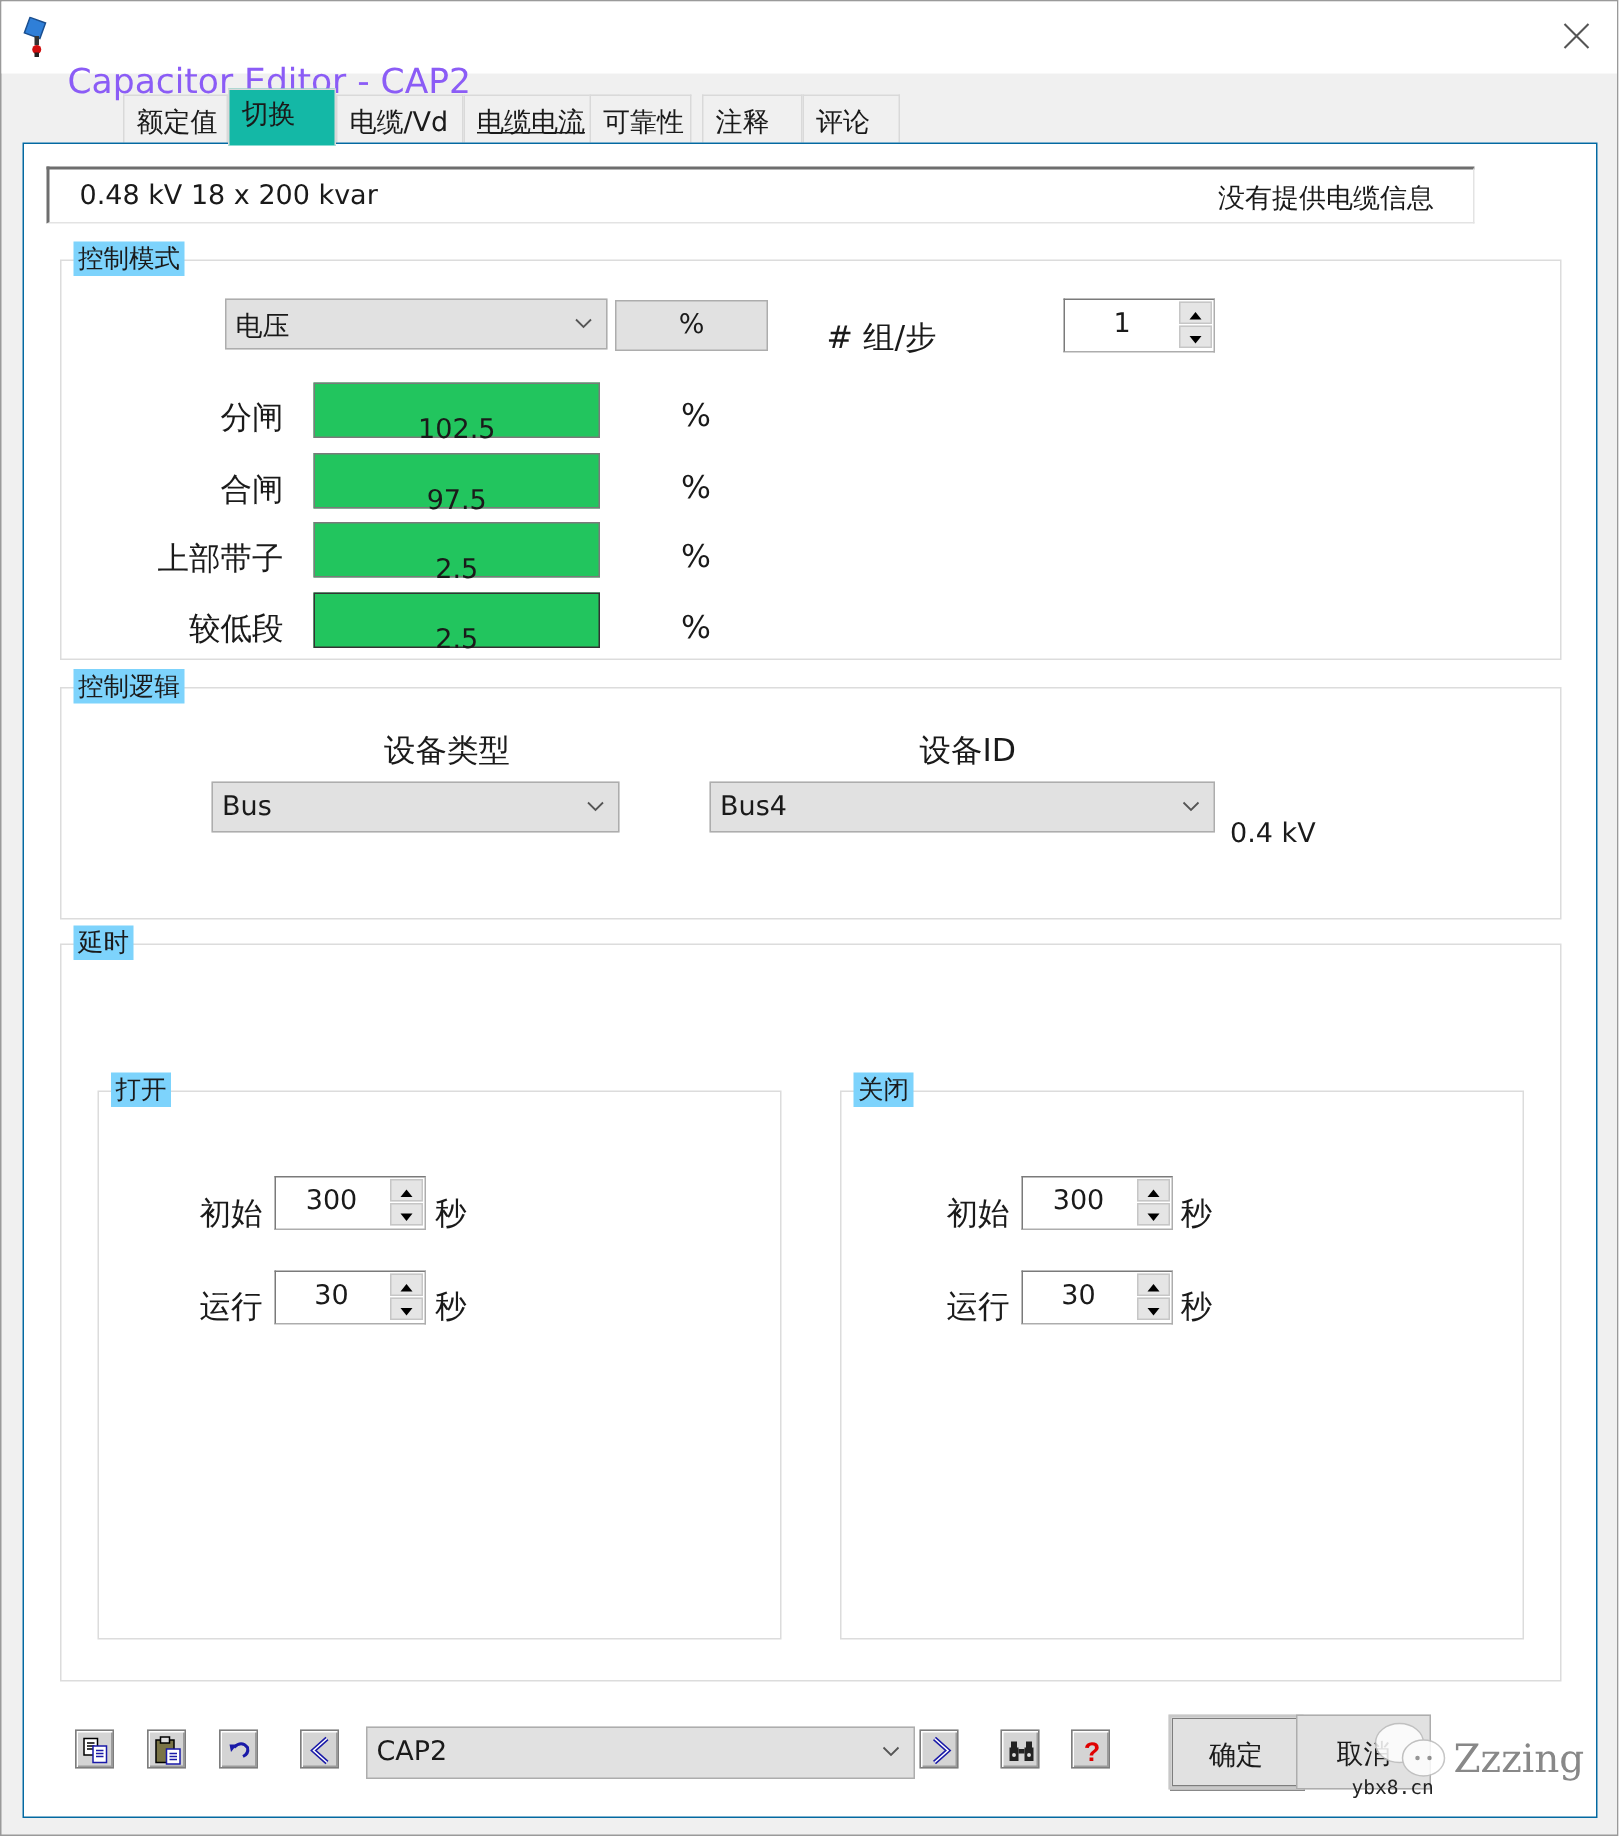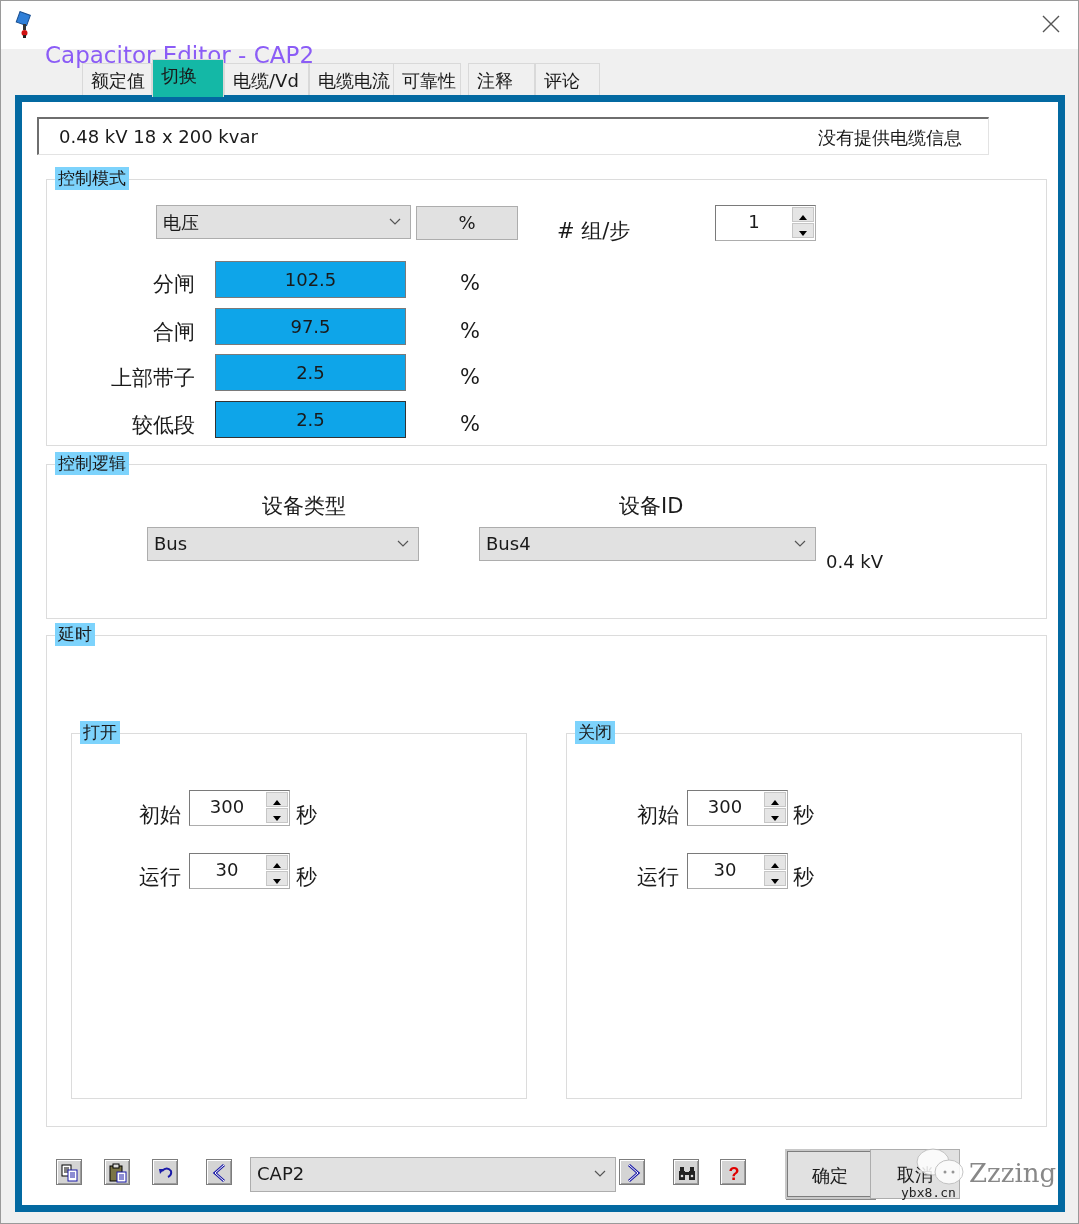--- a/index.html
+++ b/index.html
@@ -40,21 +40,21 @@
     font-size: 18px; padding: 5px 0 0 8px; cursor: pointer;
     white-space: nowrap;
   }
   .tab.active {
     background: #14b8a6; top: -4px; height: 38px; z-index: 2;
     border-color: #d9d9d9; padding-top: 4px;
   }
   .panel {
     position: absolute; left: 14px; top: 94px; width: 1050px; height: 1117px;
     background: #ffffff;
-    border: 7px solid #0369a1;
+    border: 1px solid #0369a1;
   }
   .info-bar {
     position: absolute; left: 15px; top: 15px; width: 952px; height: 38px;
     border: 1px solid #e3e3e3;
     border-top: 2px solid #6e6e6e; border-left: 2px solid #6e6e6e;
     background: #fff;
   }
   .info-left { position: absolute; left: 20px; top: 7px; font-size: 18px; }
   .info-right { position: absolute; right: 26px; top: 7px; font-size: 18px; }
   .groupbox {
@@ -73,22 +73,22 @@
   .combo .chev {
     position: absolute; right: 8px; top: 8px; width: 14px; height: 14px;
   }
   .btn-static {
     position: absolute; height: 34px; background: #e1e1e1; border: 1px solid #adadad;
     text-align: center; font-size: 18px; padding-top: 5px;
   }
   .label { position: absolute; font-size: 21px; white-space: nowrap; }
   .label.right { text-align: right; }
   .textbox {
-    position: absolute; height: 37px; background: #0ea5e9;
-    border: 1px solid #7a7a7a; text-align: center; font-size: 18px; padding-top: 7px;
+    position: absolute; height: 37px; background: #22c55e;
+    border: 1px solid #7a7a7a; text-align: center; font-size: 18px; padding-top: 20px;
   }
   .spin {
     position: absolute; height: 36px; background: #fff;
     border: 1px solid #adadad; border-top-color: #7a7a7a; border-left-color: #7a7a7a;
   }
   .spin .val { position: absolute; left: 0; top: 5px; font-size: 18px; text-align: center; }
   .spin .arrows { position: absolute; right: 1px; top: 1px; width: 22px; height: 32px; }
   .spin .arr {
     position: absolute; left: 0; width: 22px; height: 15px;
     background: #e5e5e5; border: 1px solid #c6c6c6; cursor: pointer;
@@ -133,21 +133,21 @@
         <path d="M7 7 L23 23 M23 7 L7 23" stroke="#555" stroke-width="1.4"></path>
       </svg>
     </span>
   </div>
 
   <div class="tabs">
     <div class="tab" style="left:0;width:67px;margin-top:36px;"><span>信息</span></div>
     <div class="tab" style="left:67px;width:70px;"><span>额定值</span></div>
     <div class="tab active" style="left:137px;width:72px;"><span>切换</span></div>
     <div class="tab" style="left:209px;width:85px;"><span>电缆/Vd</span></div>
-    <div class="tab" style="left:294px;width:104px;"><span>电缆电流</span></div>
+    <div class="tab" style="left:294px;width:104px;text-decoration:underline;"><span>电缆电流</span></div>
     <div class="tab" style="left:378px;width:68px;"><span>可靠性</span></div>
     <div class="tab" style="left:453px;width:67px;"><span>注释</span></div>
     <div class="tab" style="left:520px;width:65px;"><span>评论</span></div>
   </div>
 
   <div class="panel">
 
     <div class="info-bar">
       <span class="info-left">0.48 kV  18 x 200 kvar</span>
       <span class="info-right">没有提供电缆信息</span>

